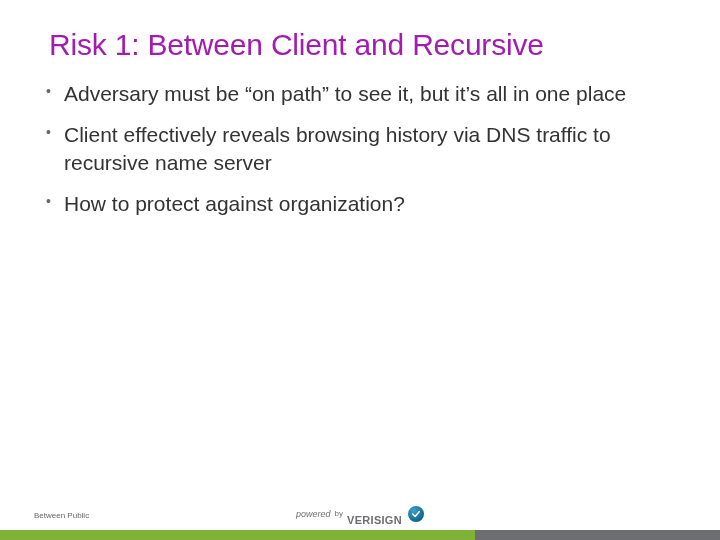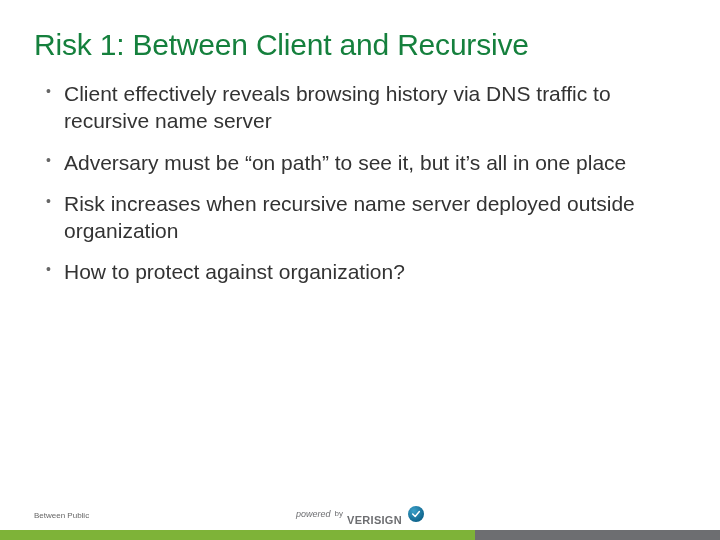--- a/index.html
+++ b/index.html
@@ -6,23 +6,24 @@
   html, body { width: 720px; height: 540px; font-family: "Segoe UI", "Helvetica Neue", Arial, sans-serif; background: #fff; color: #333; }
   .slide {
     position: relative;
     width: 720px;
     height: 540px;
     padding: 28px 34px 0 34px;
   }
   .title {
     font-size: 30px;
     font-weight: 400;
-    color: #15803d;
+    color: #a21caf;
     margin-bottom: 18px;
     letter-spacing: -0.2px;
+    margin-left: 15px;
   }
   ul.bullets {
     list-style: none;
     padding-left: 12px;
   }
   ul.bullets li {
     position: relative;
     padding-left: 18px;
     font-size: 21px;
     line-height: 1.3;
@@ -92,23 +93,22 @@
   }
   .verisign-check svg { width: 10px; height: 10px; display: block; }
 </style>
 </head>
 <body>
 
 <div class="slide">
   <h1 class="title">Risk 1:  Between Client and Recursive</h1>
 
   <ul class="bullets">
+    <li>Adversary must be “on path” to see it, but it’s all in one place</li>
     <li>Client effectively reveals browsing history via DNS traffic to recursive name server</li>
-    <li>Adversary must be “on path” to see it, but it’s all in one place</li>
-    <li>Risk increases when recursive name server deployed outside organization</li>
     <li>How to protect against organization?</li>
   </ul>
 
   <div class="footer">
     <div class="classification">Between Public</div>
 
     <div class="powered">
       <span class="pw">powered</span>
       <span class="by">by</span>
       <span class="verisign-wordmark">VERISIGN</span>

